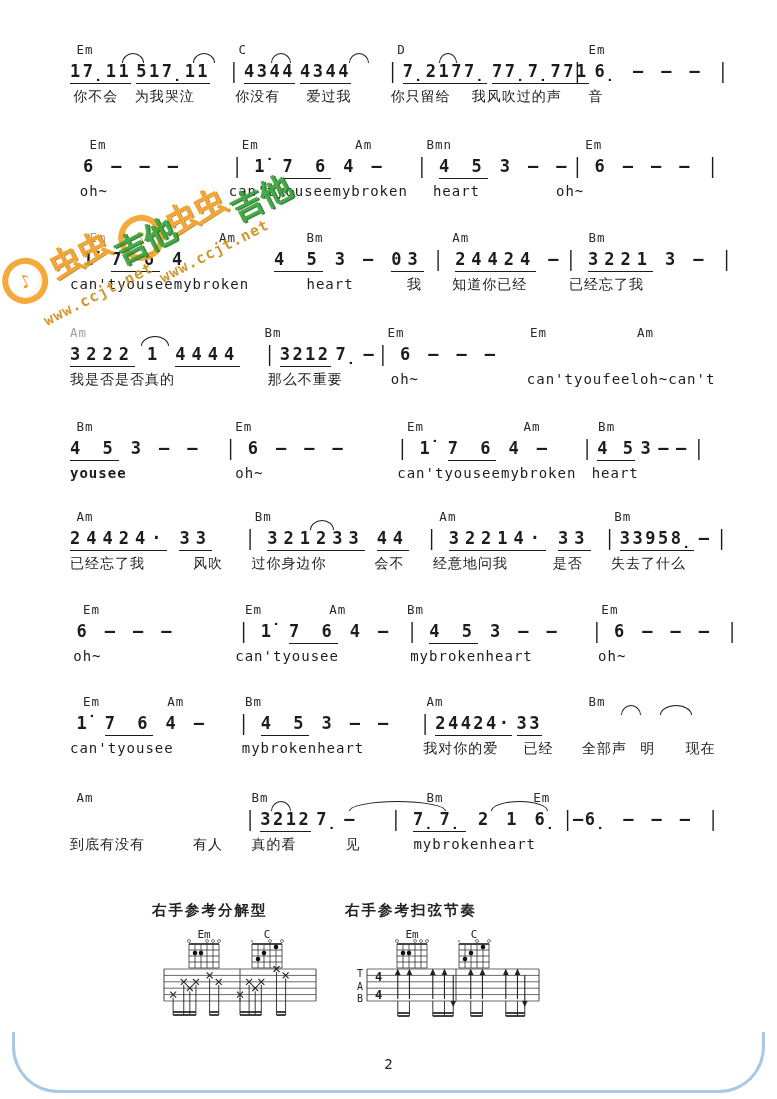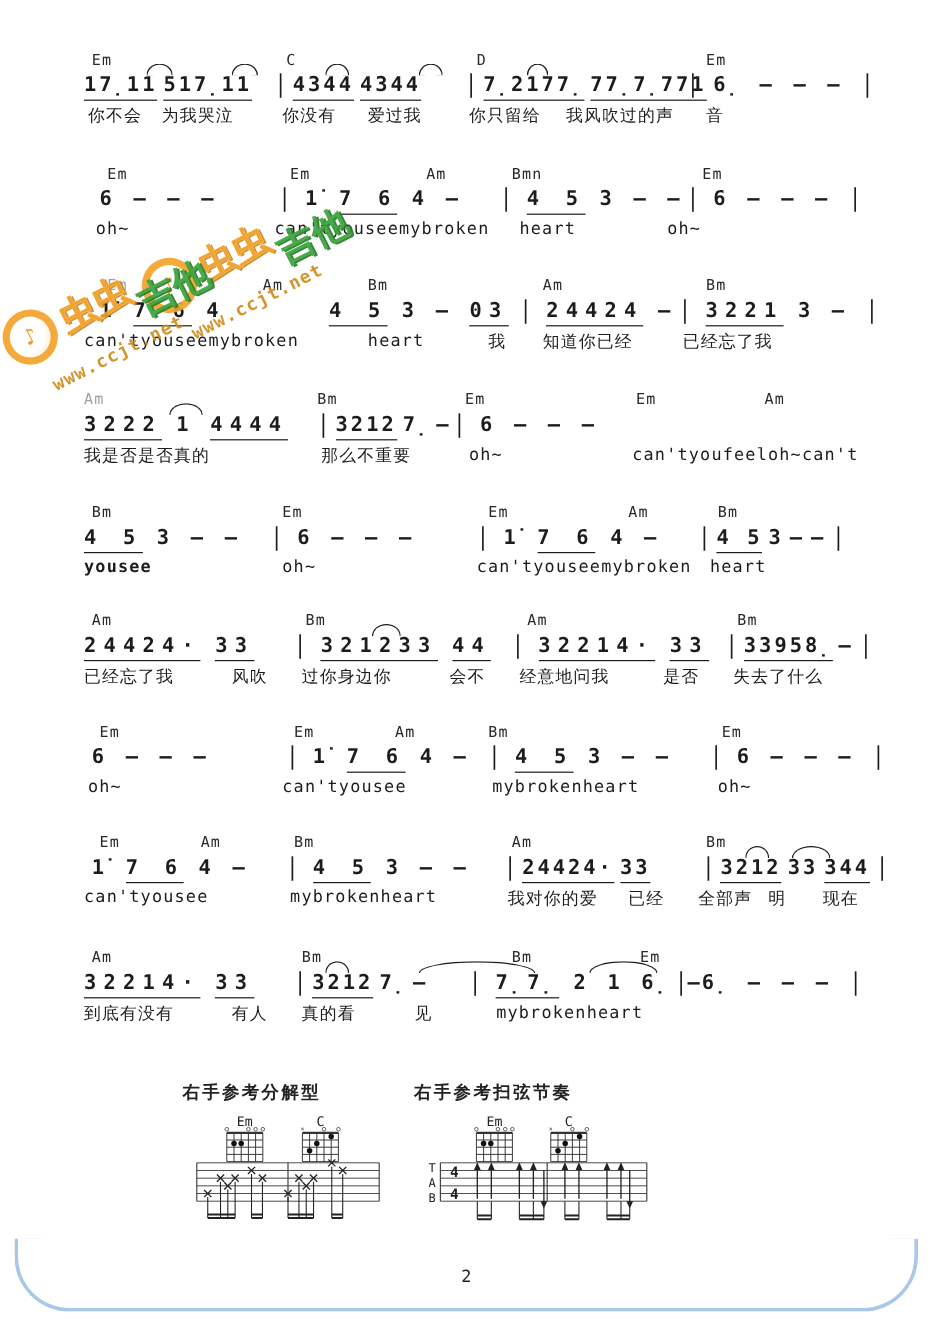--- a/index.html
+++ b/index.html
@@ -168,37 +168,35 @@
     </div>
     <div class="system" style="top: 694px;">
       <span class="chord" style="left: 2%;">Em</span>
       <span class="chord" style="left: 15%;">Am</span>
       <span class="chord" style="left: 27%;">Bm</span>
       <span class="chord" style="left: 55%;">Am</span>
       <span class="chord" style="left: 80%;">Bm</span>
       <div class="measure" style="left: 1%;"><span class="tok">1̇</span><span class="tok u">7 6</span><span class="tok">4</span><span class="tok">–</span></div>
       <div class="measure" style="left: 26%;"><span class="bar">|</span><span class="tok u">4 5</span><span class="tok">3</span><span class="tok">–</span><span class="tok">–</span></div>
       <div class="measure tight" style="left: 54%;"><span class="bar">|</span><span class="tok u">24424·</span><span class="tok u">33</span></div>
-      <div class="measure tight" style="left: 79.5%;"><span class="bar">|</span><span class="tok u">3212</span><span class="tok">33</span><span class="tok u">344</span><span class="bar">|</span></div>
       <div class="arc" style="left: 85%; width: 18px;"></div>
       <div class="arc" style="left: 91%; width: 30px;"></div>
       <span class="lyric" style="left: 0%;">can'tyousee</span>
       <span class="lyric" style="left: 26.5%;">mybrokenheart</span>
       <span class="lyric" style="left: 54.5%;">我对你的爱</span>
       <span class="lyric" style="left: 70%;">已经</span>
       <span class="lyric" style="left: 79%;">全部声</span>
       <span class="lyric" style="left: 88%;">明</span>
       <span class="lyric" style="left: 95%;">现在</span>
     </div>
     <div class="system" style="top: 790px;">
       <span class="chord" style="left: 1%;">Am</span>
       <span class="chord" style="left: 28%;">Bm</span>
       <span class="chord" style="left: 55%;">Bm</span>
       <span class="chord" style="left: 71.5%;">Em</span>
-      <div class="measure" style="left: 0%;"><span class="tok u">32214·</span><span class="tok u">33</span></div>
       <div class="measure tight" style="left: 27%;"><span class="bar">|</span><span class="tok u">3212</span><span class="tok">7̣</span><span class="tok">–</span></div>
       <div class="measure" style="left: 49.5%;"><span class="bar">|</span><span class="tok u">7̣7̣</span><span class="tok">2</span><span class="tok">1</span><span class="tok">6̣</span><span class="tok">–</span></div>
       <div class="measure" style="left: 76%;"><span class="bar">|</span><span class="tok">6̣</span><span class="tok">–</span><span class="tok">–</span><span class="tok">–</span><span class="bar">|</span></div>
       <div class="arc" style="left: 31%; width: 18px;"></div>
       <div class="arc" style="left: 43%; width: 95px;"></div>
       <div class="arc" style="left: 65%; width: 55px;"></div>
       <span class="lyric" style="left: 0%;">到底有没有</span>
       <span class="lyric" style="left: 19%;">有人</span>
       <span class="lyric" style="left: 28%;">真的看</span>
       <span class="lyric" style="left: 42.5%;">见</span>

